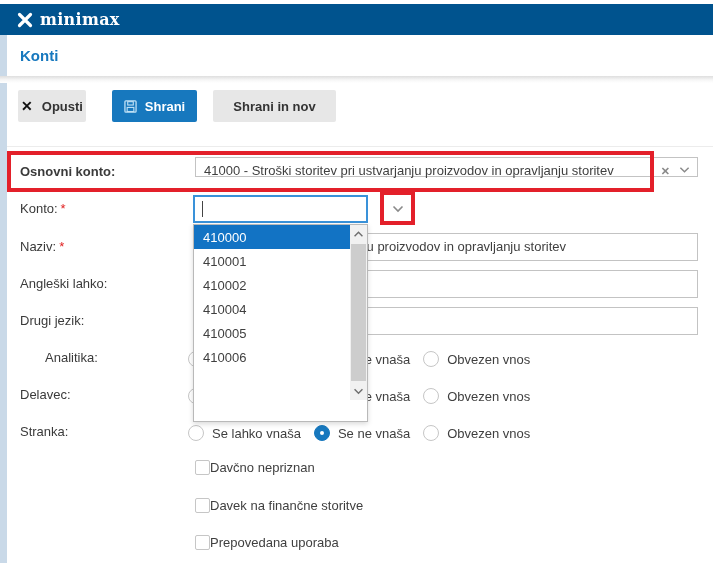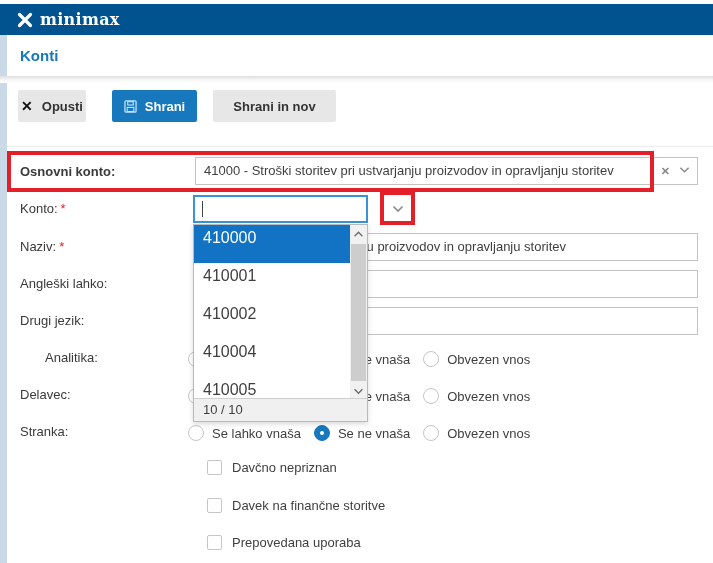--- a/index.html
+++ b/index.html
@@ -35,54 +35,54 @@
   
   .f-label { position:absolute; left:20px; font-size:13px; color:#3a3a3a; }
   .req { color:#e02020; margin-left:3px; }
 
   
   .text-input { position:absolute; left:195px; width:503px; height:28px; background:#fff;
                 border:1px solid #c3c3c3; font-size:13px; color:#3f3f3f; line-height:26px;
                 padding:0 8px; white-space:nowrap; overflow:hidden; }
 
   
-  .combo { position:absolute; left:195px; top:157px; width:503px; height:28px; border:1px solid #c3c3c3; background:#fff; }
+  .combo { position:absolute; left:195px; top:157px; width:503px; height:20px; border:1px solid #c3c3c3; background:#fff; }
   .combo-value { position:absolute; left:8px; top:0; line-height:26px; font-size:13px; color:#3f3f3f; white-space:nowrap; }
   .combo-clear { position:absolute; right:27px; top:0; line-height:26px; font-size:11px; font-weight:700; color:#8a8a8a; cursor:pointer; }
   .combo-arrow { position:absolute; right:7px; top:8px; cursor:pointer; }
 
   
   .konto-input { position:absolute; left:193px; top:195px; width:175px; height:28px; background:#fff; border:2px solid #3a92d9; }
   .caret { position:absolute; left:7px; top:4px; width:1px; height:16px; background:#444; }
   .konto-toggle { position:absolute; left:384px; top:196px; width:27px; height:25px; background:#fff; border:none;
                   display:flex; align-items:center; justify-content:center; cursor:pointer; }
 
   
   .dd-panel { position:absolute; left:193px; top:224px; width:175px; height:198px; background:#fff;
               border:1px solid #b9b9b9; box-shadow:0 2px 5px rgba(0,0,0,0.15); z-index:5; }
   .dd-items { position:absolute; left:0; top:0; right:17px; height:175px; overflow:hidden; }
-  .dd-item { height:38px; line-height:25px; padding-left:9px; font-size:16px; color:#3f3f3f; cursor:pointer; }
+  .dd-item { height:24px; line-height:25px; padding-left:9px; font-size:13px; color:#3f3f3f; cursor:pointer; }
   .dd-item.selected { background:#1273c4; color:#fff; }
   .dd-scrollbar { position:absolute; right:0; top:0; width:17px; height:175px; background:#f1f1f1; }
   .dd-scroll-up, .dd-scroll-down { position:absolute; left:0; width:17px; height:18px; display:flex; align-items:center; justify-content:center; cursor:pointer; }
   .dd-scroll-up { top:0; } .dd-scroll-down { bottom:0; }
   .dd-thumb { position:absolute; left:1px; top:19px; width:15px; height:137px; background:#cdcdcd; cursor:pointer; }
   .dd-footer { position:absolute; left:0; bottom:0; width:173px; height:23px; background:#f0f0f0; border-top:1px solid #cfcfcf;
                line-height:22px; padding-left:9px; font-size:13px; color:#3f3f3f; }
 
   
   .radio-row { position:absolute; left:188px; height:18px; display:flex; gap:13px; align-items:center; }
   .radio-opt { display:flex; align-items:center; gap:8px; cursor:pointer; }
   .radio-circle { width:16px; height:16px; border-radius:50%; background:#fff; border:1px solid #c6c6c6; position:relative; flex:none; }
   .radio-circle.on { background:#1778be; border-color:#1778be; }
   .radio-circle.on::after { content:""; position:absolute; left:5px; top:5px; width:4px; height:4px; border-radius:50%; background:#fff; }
   .radio-text { font-size:13px; color:#3f3f3f; }
 
   
-  .cb-row { position:absolute; left:207px; height:16px; display:flex; align-items:center; gap:10px; cursor:pointer; }
+  .cb-row { position:absolute; left:195px; height:16px; display:flex; align-items:center; cursor:pointer; }
   .cb-box { width:15px; height:15px; border:1px solid #c6c6c6; border-radius:2px; background:#fff; flex:none; }
   .cb-label { font-size:13px; color:#3f3f3f; }
 
   
   .red-box { position:absolute; border:4px solid #e3202a; z-index:9; pointer-events:none; }
   .red-box-1 { left:7px; top:151px; width:647px; height:41px; }
   .red-box-2 { left:380px; top:191px; width:35px; height:34px; }
 </style>
 </head>
 <body>
@@ -247,19 +247,18 @@
             <polyline points="1.5,6 6,1.5 10.5,6" fill="none" stroke="#6e6e6e" stroke-width="1.6"></polyline>
           </svg>
       </span>
       <span class="dd-thumb"></span>
       <span class="dd-scroll-down">
         <svg width="11" height="7" viewBox="0 0 12 8">
             <polyline points="1.5,1.5 6,6 10.5,1.5" fill="none" stroke="#6e6e6e" stroke-width="1.6"></polyline>
           </svg>
       </span>
     </div>
-    <div class="dd-footer">10 / 10</div>
   </div>
 
   <div class="red-box red-box-1"></div>
   <div class="red-box red-box-2"></div>
 
 </div>
 
 </body></html>

